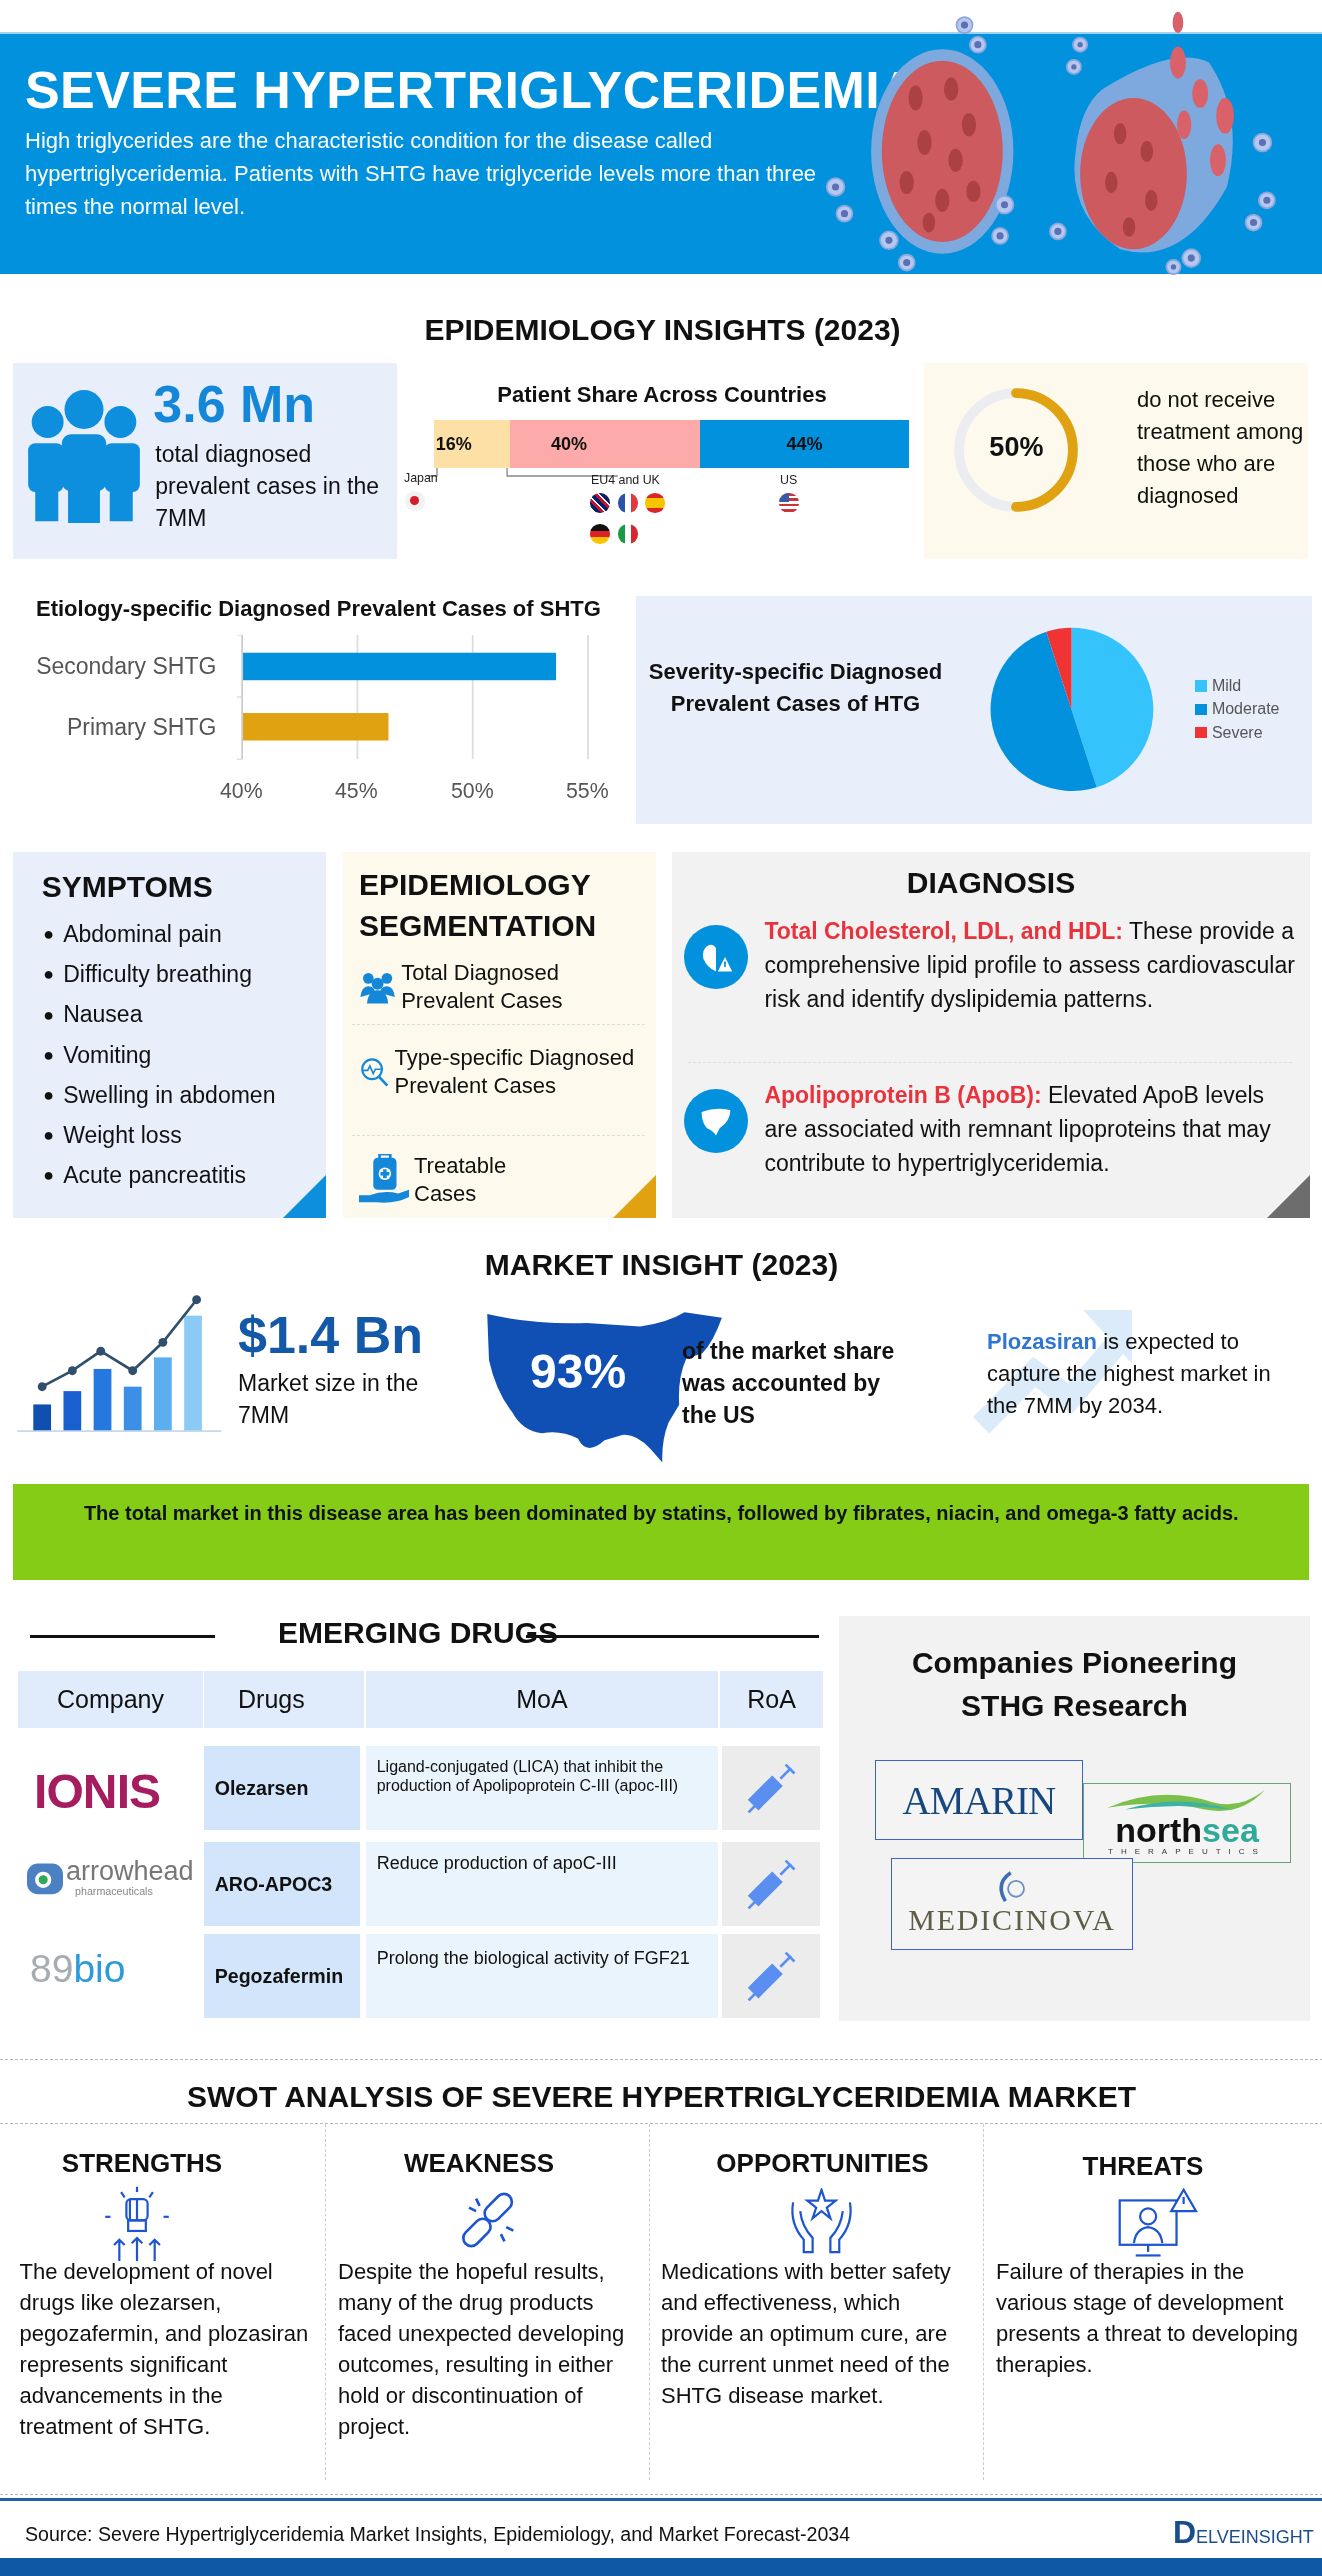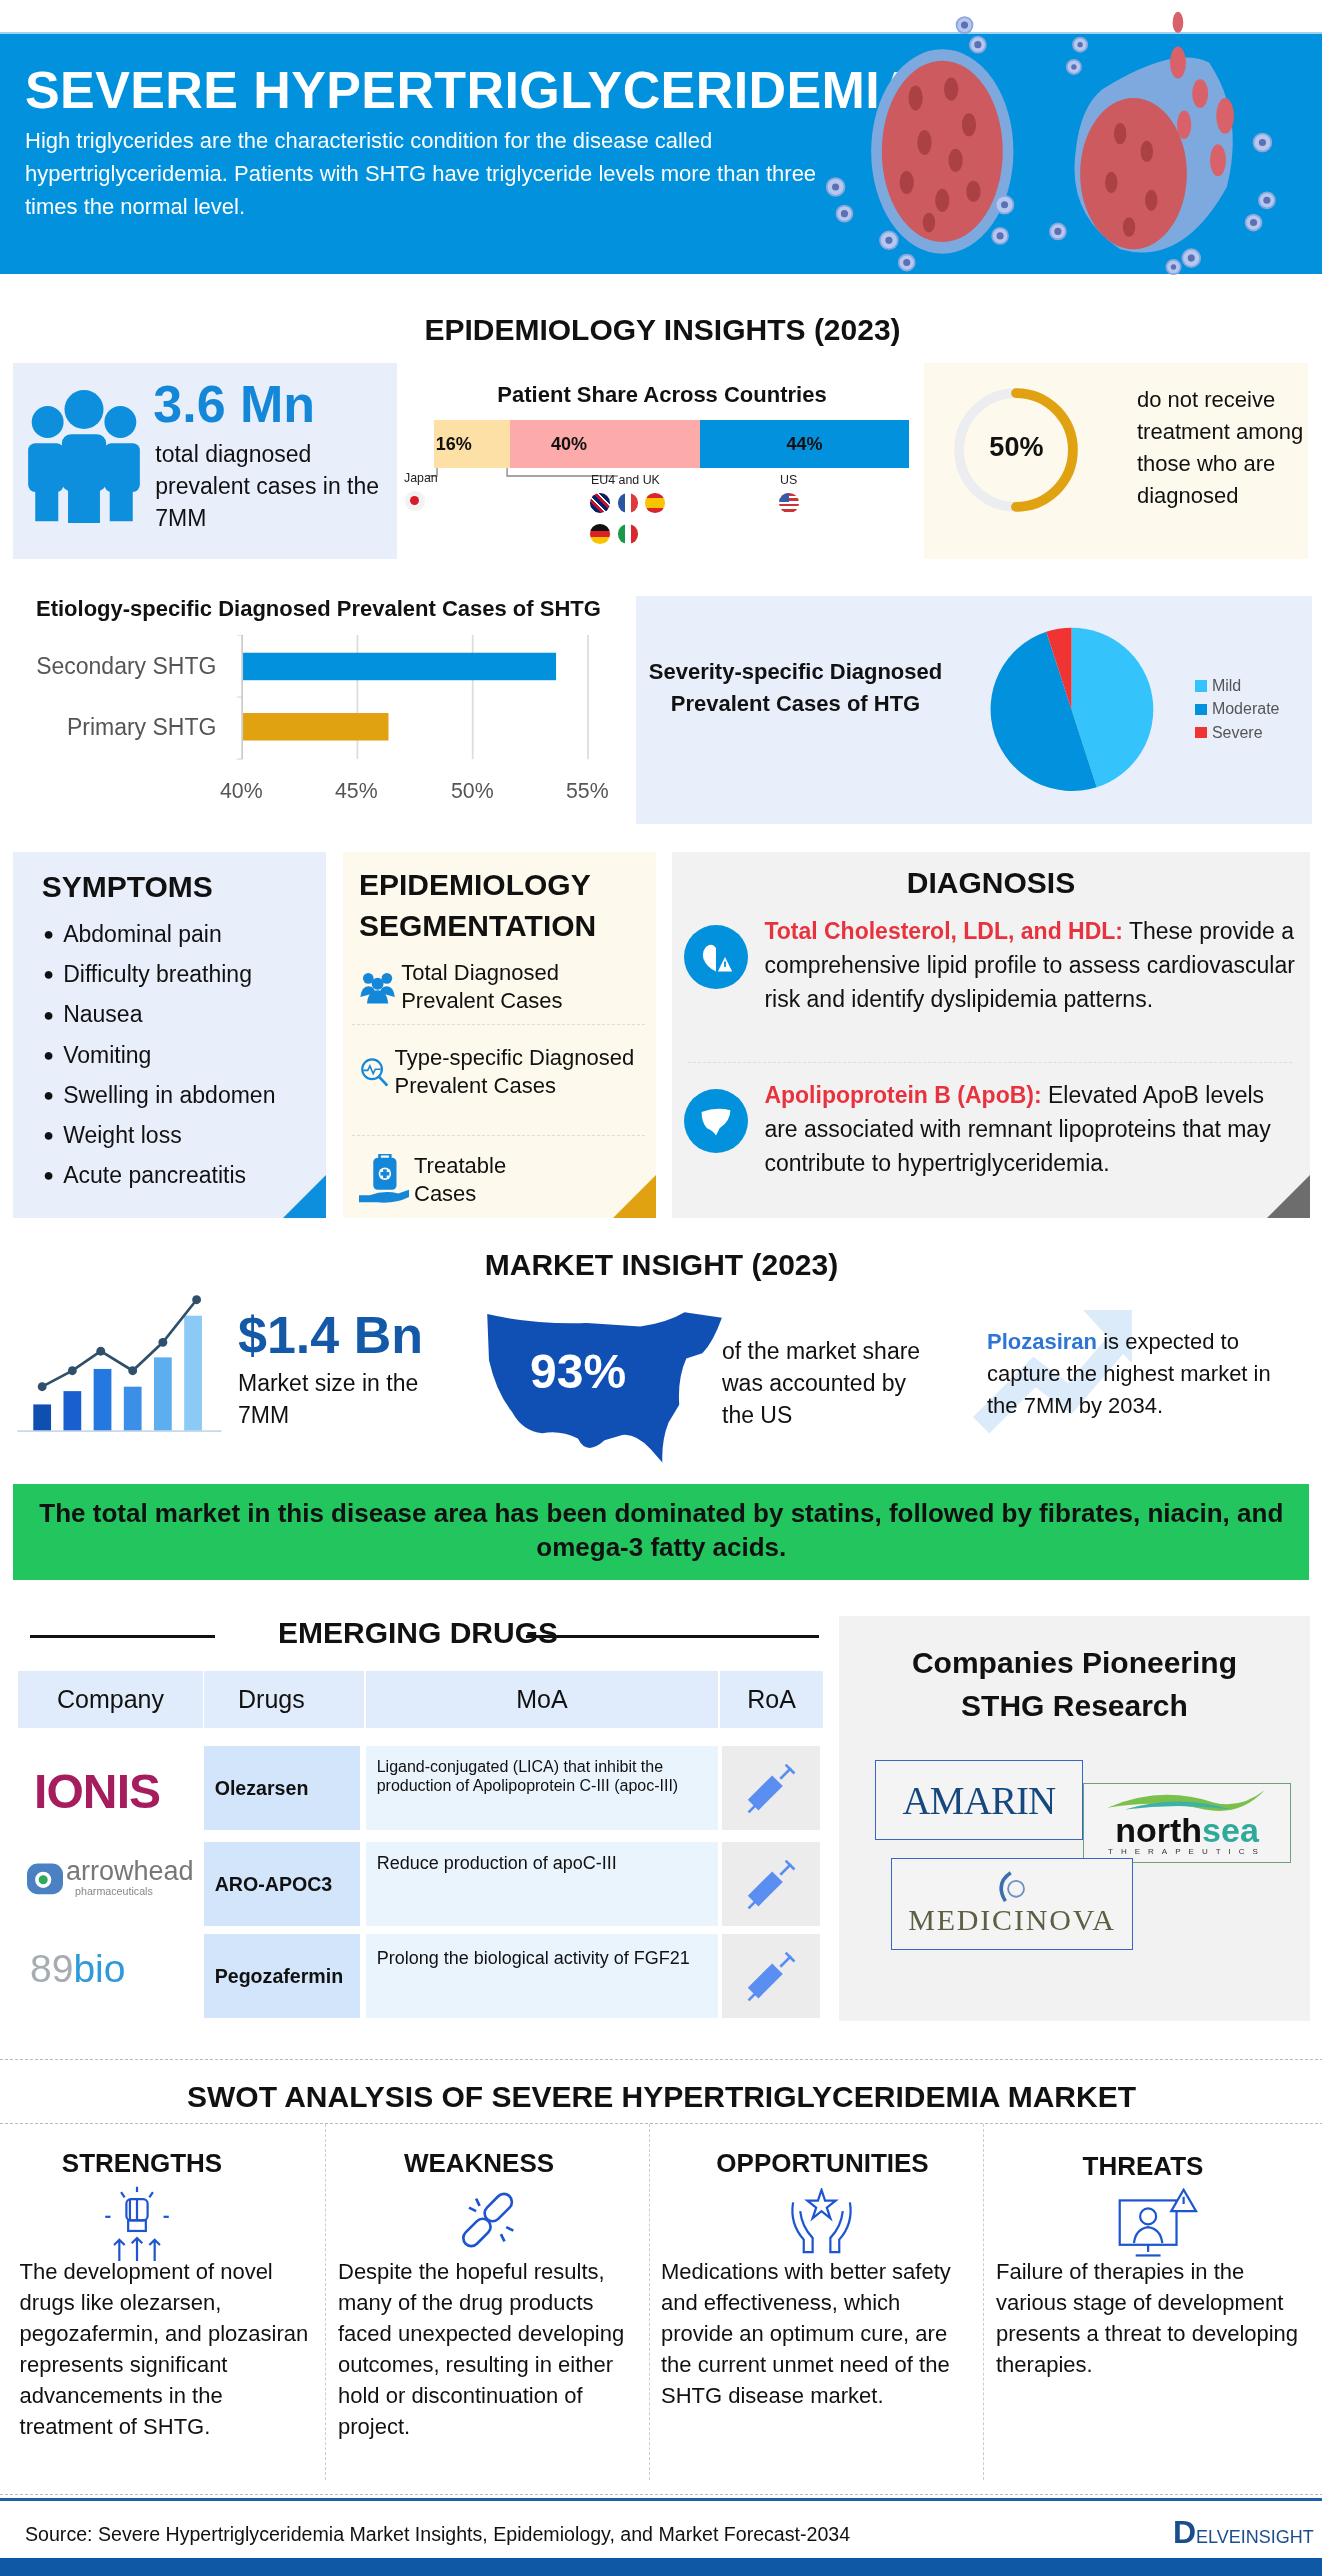--- a/index.html
+++ b/index.html
@@ -48,21 +48,21 @@
   .seg-text { font-size: 22px; line-height: 28.4px; }
   .dash-sep { position: absolute; border-top: 1.8px dashed #ddd; }
   .diag-item { position: absolute; left: 12.4px; width: 613px; display: flex; gap: 16px; }
   .diag-icon { width: 64px; height: 64px; border-radius: 50%; background: #0291dc; flex-shrink: 0; display: flex; align-items: center; justify-content: center; margin-top: 10.7px; }
   .diag-text { font-size: 23px; line-height: 34px; color: #111; }
   .red { color: #e8333e; font-weight: bold; }
 
   
   .mk-num { font-size: 52px; font-weight: bold; color: #1458a8; }
   .mk-text { font-size: 23px; line-height: 32px; color: #111; }
-  .banner { left: 13.3px; top: 1484px; width: 1296px; height: 96px; background: #22c55e; text-align: center; font-size: 26px; font-weight: bold; line-height: 34px; padding-top: 12.4px; }
+  .banner { left: 13.3px; top: 1484px; width: 1296px; height: 96px; background: #84cc16; text-align: center; font-size: 20px; font-weight: bold; line-height: 34px; padding-top: 12.4px; }
 
   
   .em-title { left: 0; top: 1616px; width: 836px; text-align: center; font-size: 30px; font-weight: bold; }
   .em-line { height: 2.7px; background: #111; position: absolute; }
   .tbl-head { position: absolute; top: 1671px; height: 57px; background: #e0ecfb; display: flex; align-items: center; justify-content: center; font-size: 25px; color: #111; }
   .cell-drug { position: absolute; left: 204px; width: 156px; height: 84px; background: #d3e5fa; font-size: 19.6px; font-weight: bold; display: flex; align-items: center; padding-left: 10.7px; }
   .cell-moa { position: absolute; left: 366px; width: 352px; height: 84px; background: #eaf4fd; font-size: 16px; line-height: 18.7px; padding: 12.4px 10.7px; }
   .cell-roa { position: absolute; left: 722px; width: 98px; height: 84px; background: #ececec; display: flex; align-items: center; justify-content: center; }
 
   .comp-card { left: 839px; top: 1616px; width: 471px; height: 405px; background: #f2f2f2; }
@@ -348,21 +348,21 @@
     </g>
   <line x1="6" y1="160" x2="236" y2="160" stroke="#c9d9ec" stroke-width="2"></line>
 </svg>
 <div class="abs mk-num" style="left:238px; top:1305px;">$1.4 Bn</div>
 <div class="abs mk-text" style="left:238px; top:1367px; width:204px;">Market size in the 7MM</div>
 
 <svg class="abs" style="left:480px; top:1307px;" width="242" height="160" viewBox="0 0 272 180">
   <path d="M8 8 Q60 20 120 18 L180 22 Q210 18 230 6 L272 12 Q262 40 250 52 L232 58 Q222 80 224 110 L212 130 Q204 150 205 175 L192 160 Q175 142 160 144 L140 150 Q120 168 110 148 Q90 138 70 142 Q48 140 36 118 Q18 96 10 60Z" fill="#1050b4"></path>
 </svg>
 <div class="abs" style="left:530px; top:1344px; font-size:48px; font-weight:bold; color:#fff;">93%</div>
-<div class="abs mk-text" style="left:722px; top:1335px; width:222px;">of the market share was accounted by the US</div>
+<div class="abs mk-text" style="left:682px; top:1335px; width:222px;font-weight:bold;">of the market share was accounted by the US</div>
 
 <svg class="abs" style="left:972px; top:1310px;" width="169" height="133" viewBox="0 0 190 150">
   <polyline points="10,130 70,70 110,100 170,30" fill="none" stroke="#dcebfa" stroke-width="26"></polyline>
   <polygon points="125,0 180,0 180,60" fill="#dcebfa"></polygon>
 </svg>
 <div class="abs mk-text" style="left:987px; top:1326px; width:284px; font-size:22px;"><span style="color:#2f76d4; font-weight:bold;">Plozasiran</span><span> is expected to capture the highest market in the 7MM by 2034.</span></div>
 
 <div class="abs banner">The total market in this disease area has been dominated by statins, followed by fibrates, niacin, and omega-3 fatty acids.</div>
 
 <div class="em-line" style="left:30px; top:1635px; width:185px;"></div>

